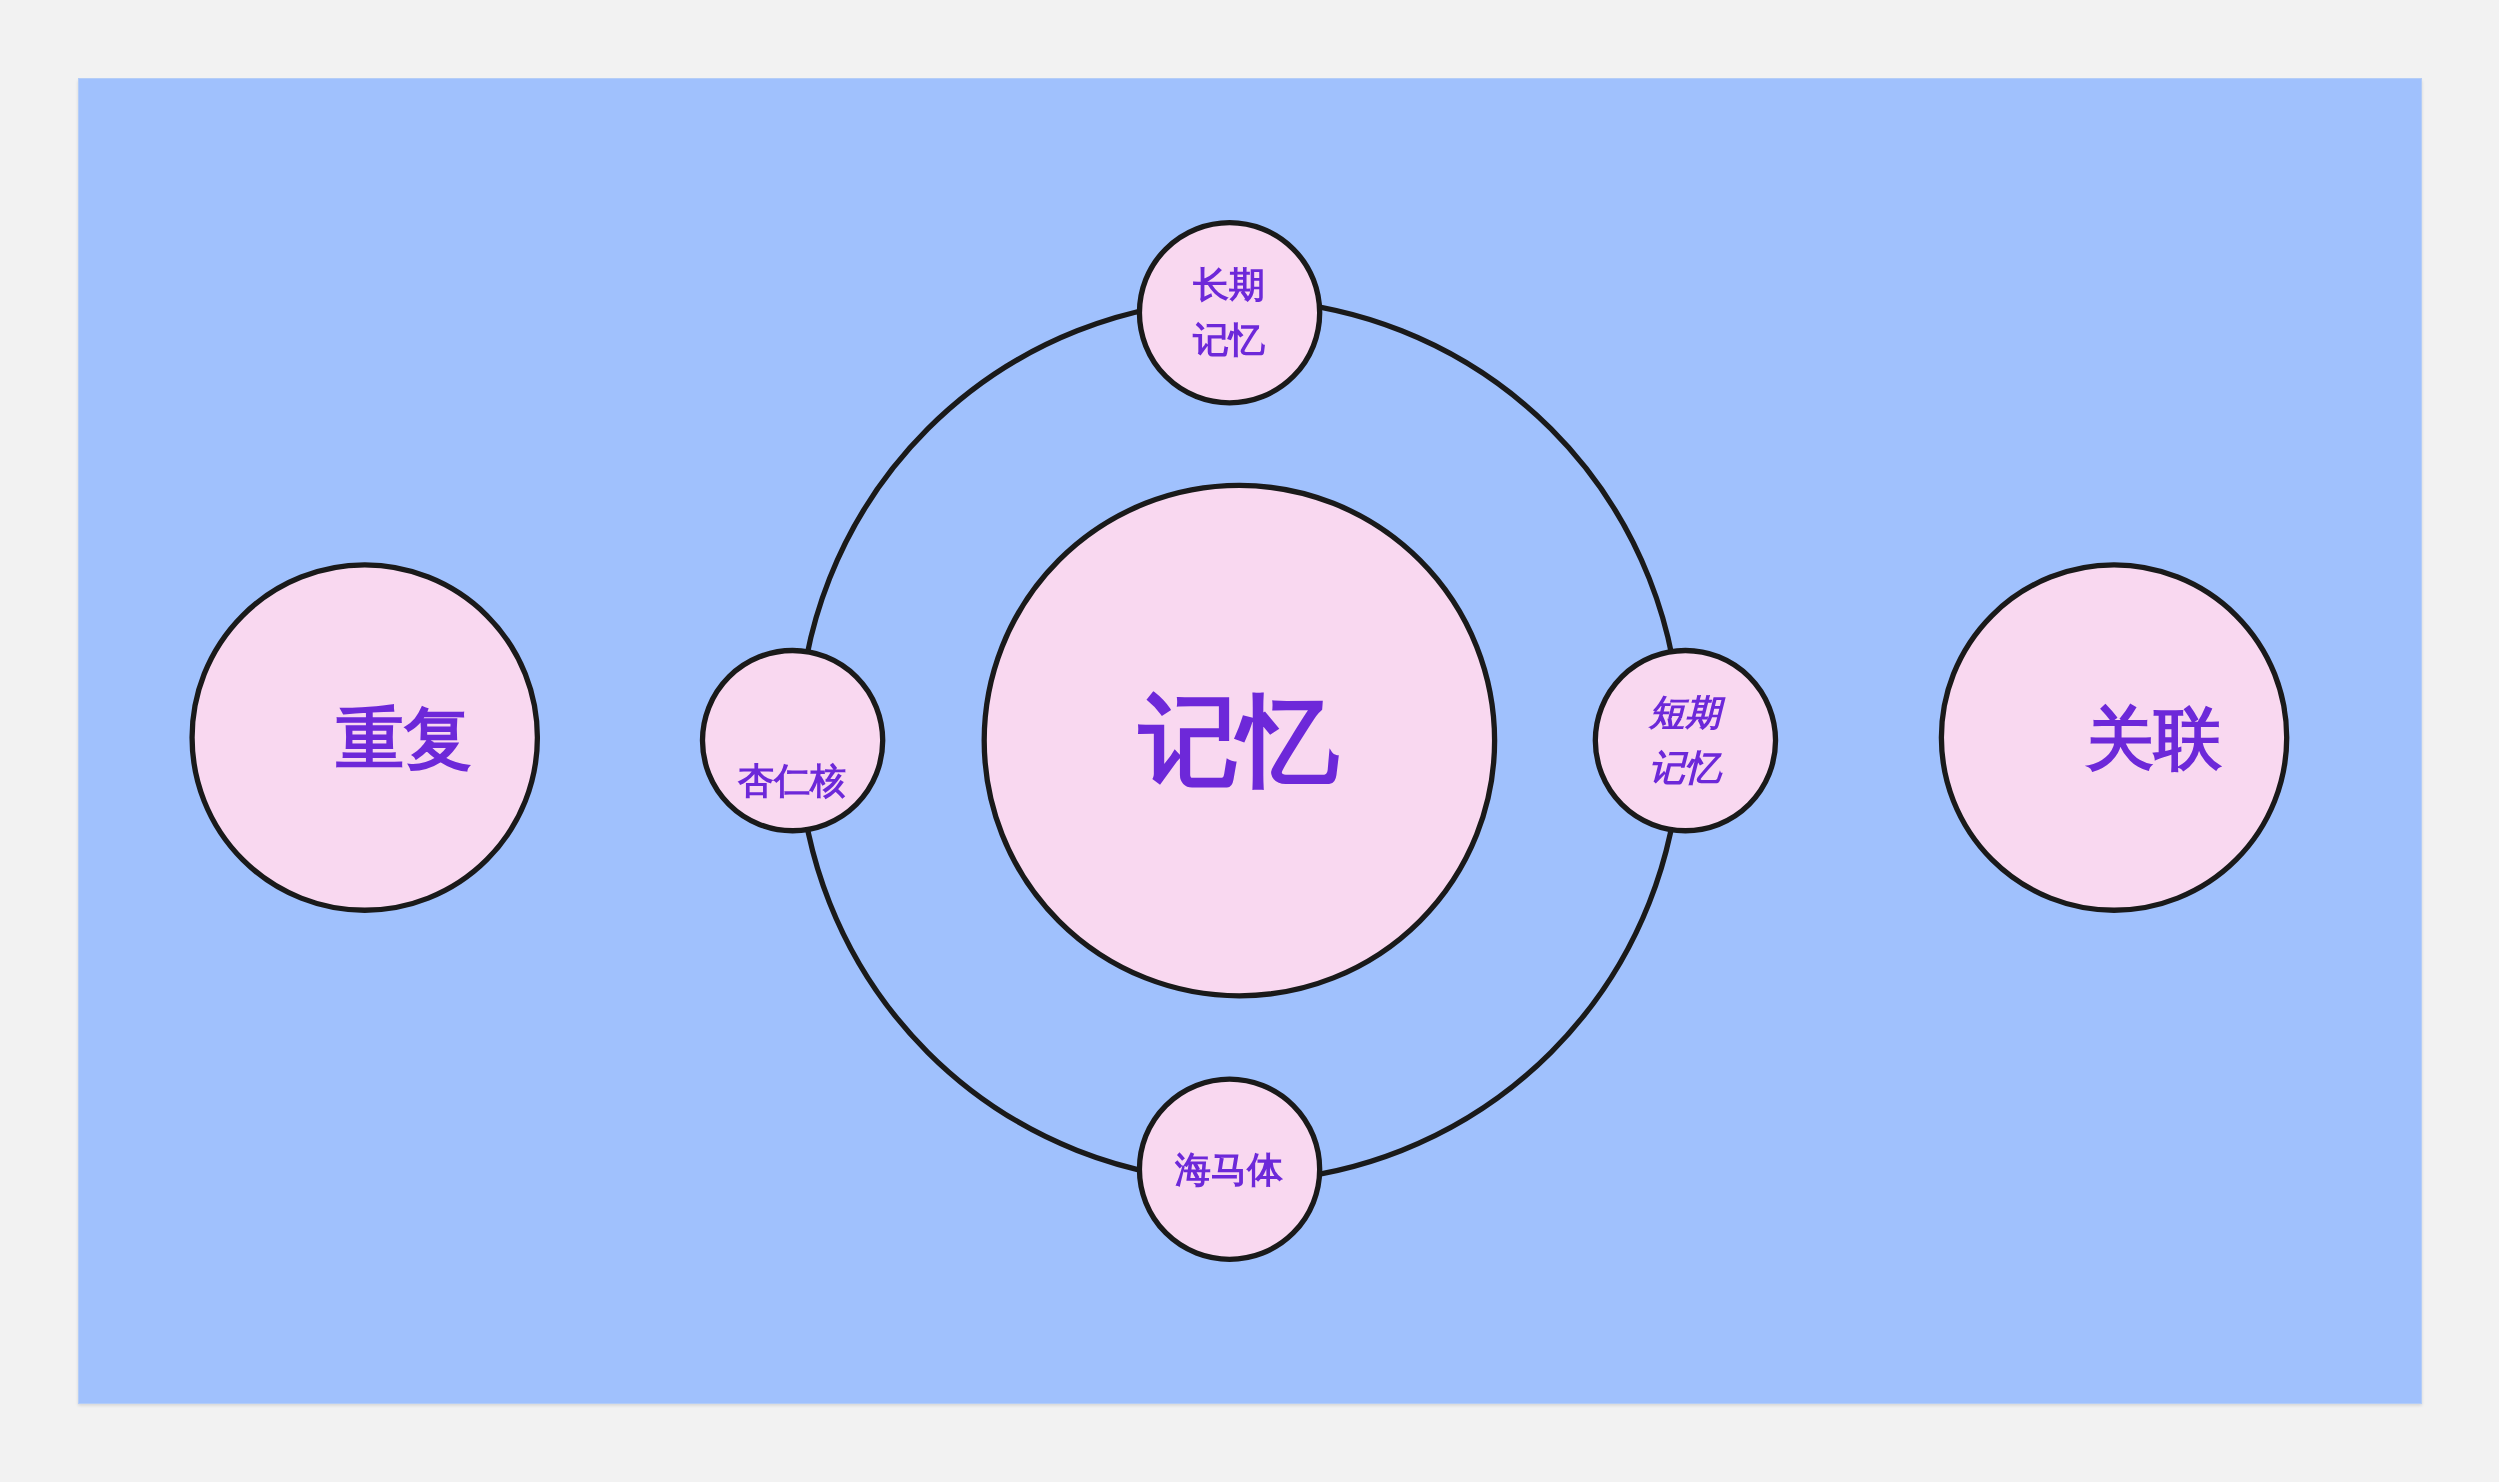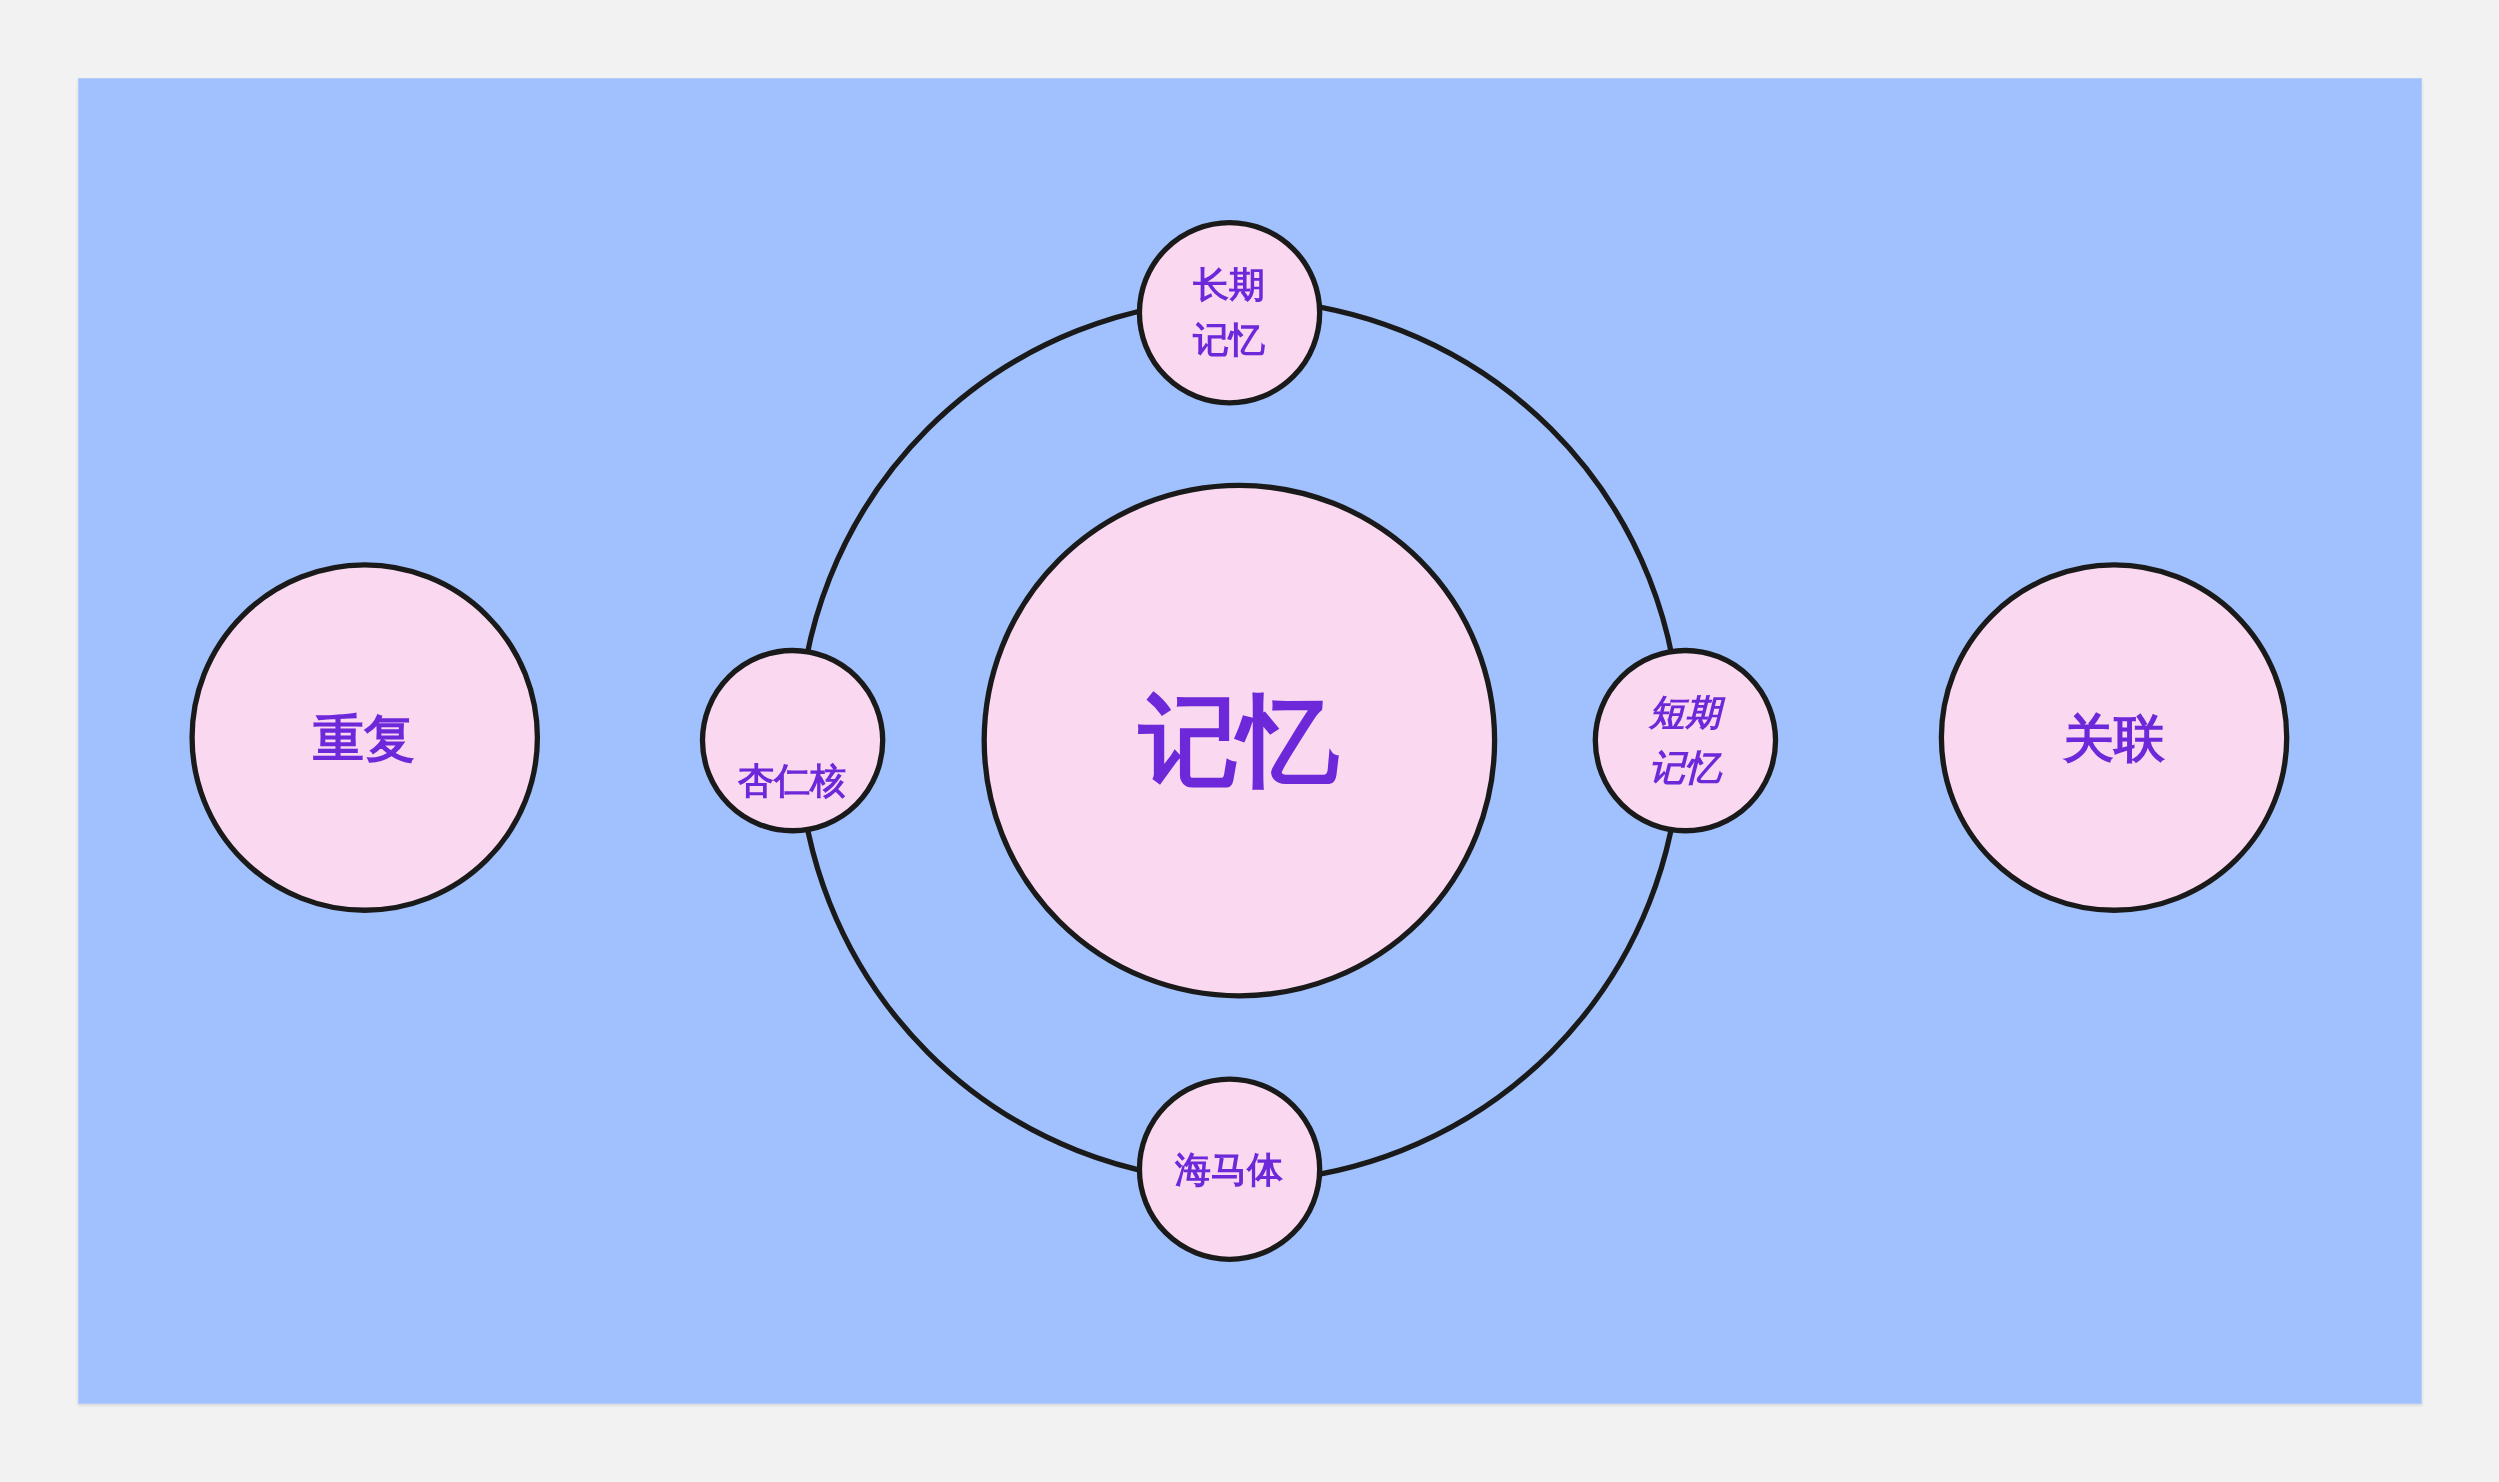--- a/index.html
+++ b/index.html
@@ -35,21 +35,21 @@
   .label {
     position: absolute;
     transform: translate(-50%, -50%);
     color: #6d28d9;
     font-weight: bold;
     text-align: center;
     white-space: pre-line;
     line-height: 1.52;
   }
   .label.xl { font-size: 100px; line-height: 1.1; }
-  .label.lg { font-size: 51px; line-height: 1.1; }
+  .label.lg { font-size: 68px; line-height: 1.1; margin-left: 40px; }
   .label.sm { font-size: 36px; }
 </style>
 </head>
 <body>
 
 <div class="canvas"></div>
 
 <svg class="diagram" viewBox="0 0 3300 1957">
 
   <circle cx="1636" cy="978" r="582" fill="none" stroke="#1a1a1a" stroke-width="7"></circle>

